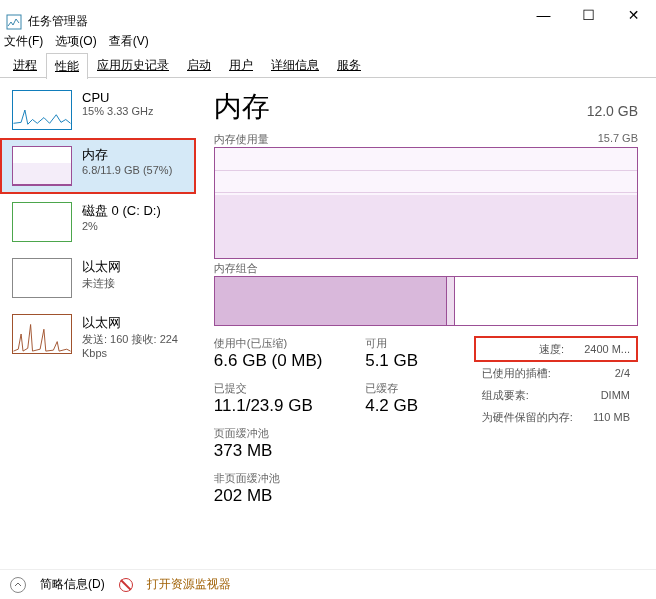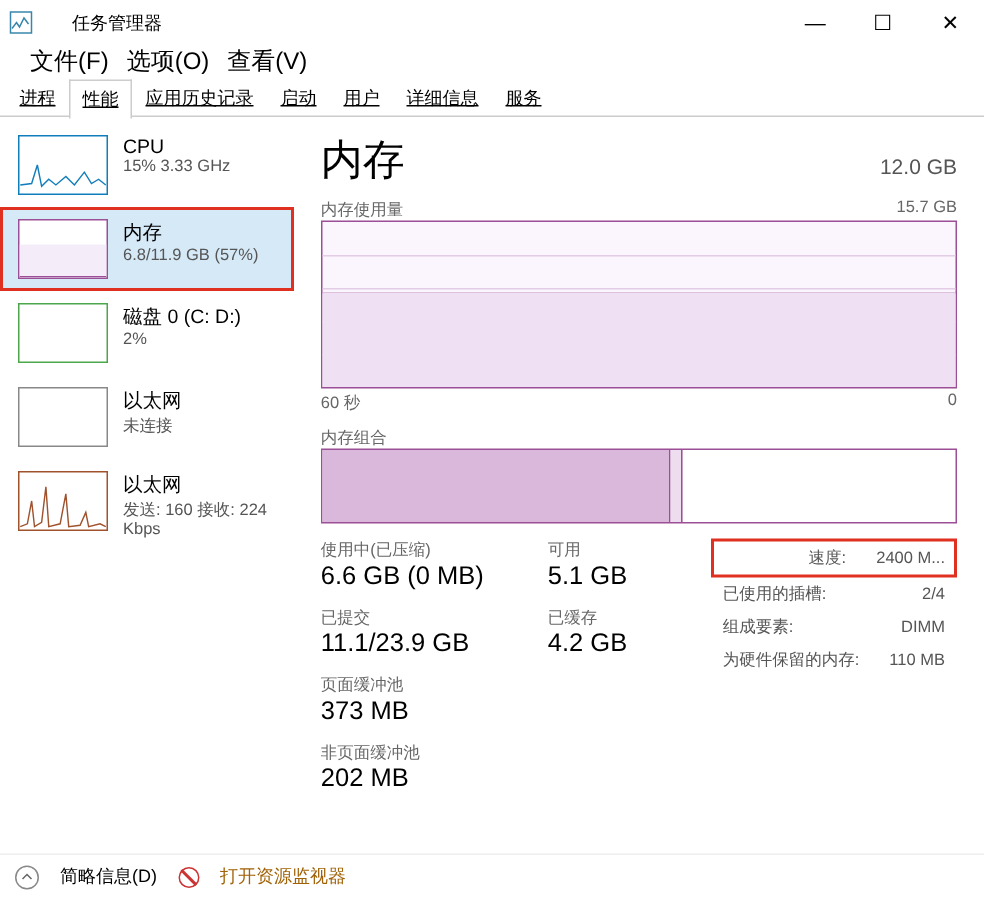--- a/index.html
+++ b/index.html
@@ -1,24 +1,24 @@
 <!DOCTYPE html>
 <html><head>
 <meta charset="utf-8">
 <style>
 * { margin: 0; padding: 0; box-sizing: border-box; font-family: "Microsoft YaHei", "Segoe UI", sans-serif; }
 body { width: 656px; height: 599px; background: #fff; font-size: 12px; color: #000; position: relative; overflow: hidden; }
 
-.titlebar { height: 30px; display: flex; align-items: center; padding-left: 6px; gap: 20px; }
+.titlebar { height: 30px; display: flex; align-items: flex-end; padding-left: 6px; }
 .titlebar .icon { width: 16px; height: 16px; margin-right: 6px; display: inline-flex; align-items: center; justify-content: center; }
 .titlebar .title { font-size: 12px; }
 .titlebar .controls { margin-left: auto; display: flex; }
 .titlebar .controls div { width: 45px; height: 30px; display: flex; align-items: center; justify-content: center; font-size: 14px; font-family: "Segoe UI Symbol", sans-serif; }
 
-.menubar { height: 22px; display: flex; align-items: center; padding-left: 20px; gap: 12px; font-size: 16px; }
+.menubar { height: 22px; display: flex; align-items: center; padding-left: 4px; gap: 12px; font-size: 12px; }
 
 .tabbar { height: 26px; display: flex; align-items: center; padding-left: 4px; border-bottom: 1px solid #ccc; text-decoration: underline; }
 .tab { padding: 4px 8px; font-size: 12px; border: 1px solid transparent; border-bottom: none; cursor: pointer; }
 .tab.active { border-color: #ccc; background: #fff; position: relative; top: 1px; }
 
 .content { display: flex; height: calc(100% - 30px - 22px - 26px - 30px); }
 
 .sidebar { width: 218px; padding: 4px 0; overflow: hidden; }
 .side-item { display: flex; padding: 6px 10px; gap: 10px; border: 2px solid transparent; cursor: pointer; }
 .side-item.selected { background: #d5e9f7; }
@@ -159,24 +159,20 @@
       <span>15.7 GB</span>
     </div>
     <div class="chart">
       <div class="grid-h" style="top:20%"></div>
       <div class="grid-h" style="top:40%"></div>
       <div class="grid-h" style="top:60%"></div>
       <div class="grid-h" style="top:80%"></div>
       <div class="usage-line" style="top:43%"></div>
       <div style="position:absolute;left:0;right:0;top:43%;bottom:0;background:#f0e0f3"></div>
     </div>
-    <div class="time-row">
-      <span>60 秒</span>
-      <span>0</span>
-    </div>
     <div style="font-size:11px;color:#666">内存组合</div>
     <div class="chart2">
       <div class="seg used" style="left:0;width:55%"></div>
       <div class="seg mod" style="left:55%;width:2%"></div>
     </div>
 
     <div class="stats">
       <div class="stats-left" style="width:230px">
         <div>
           <div class="stat-block" style="width:130px">

